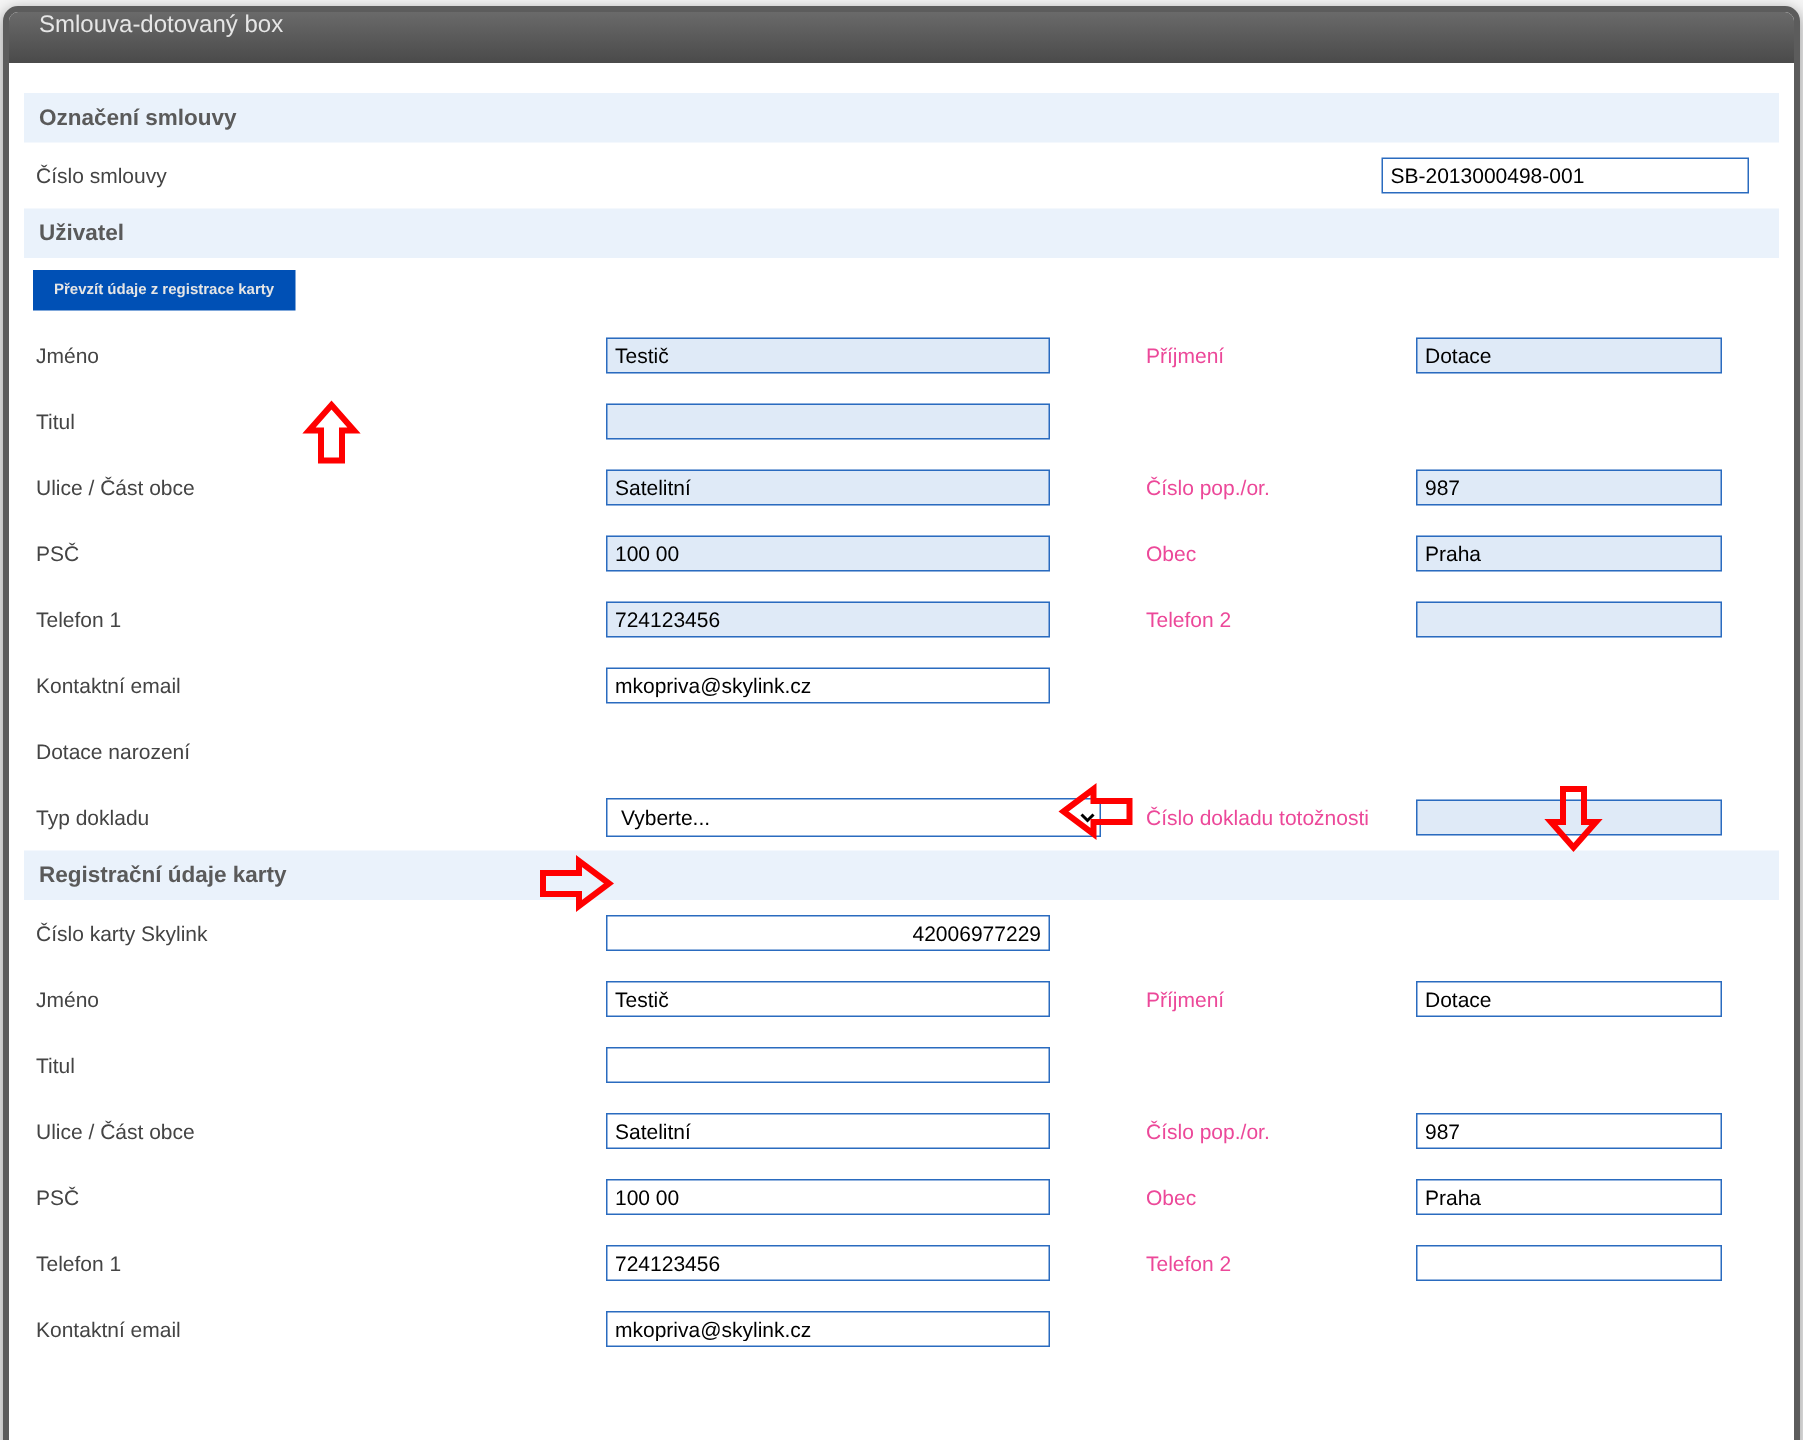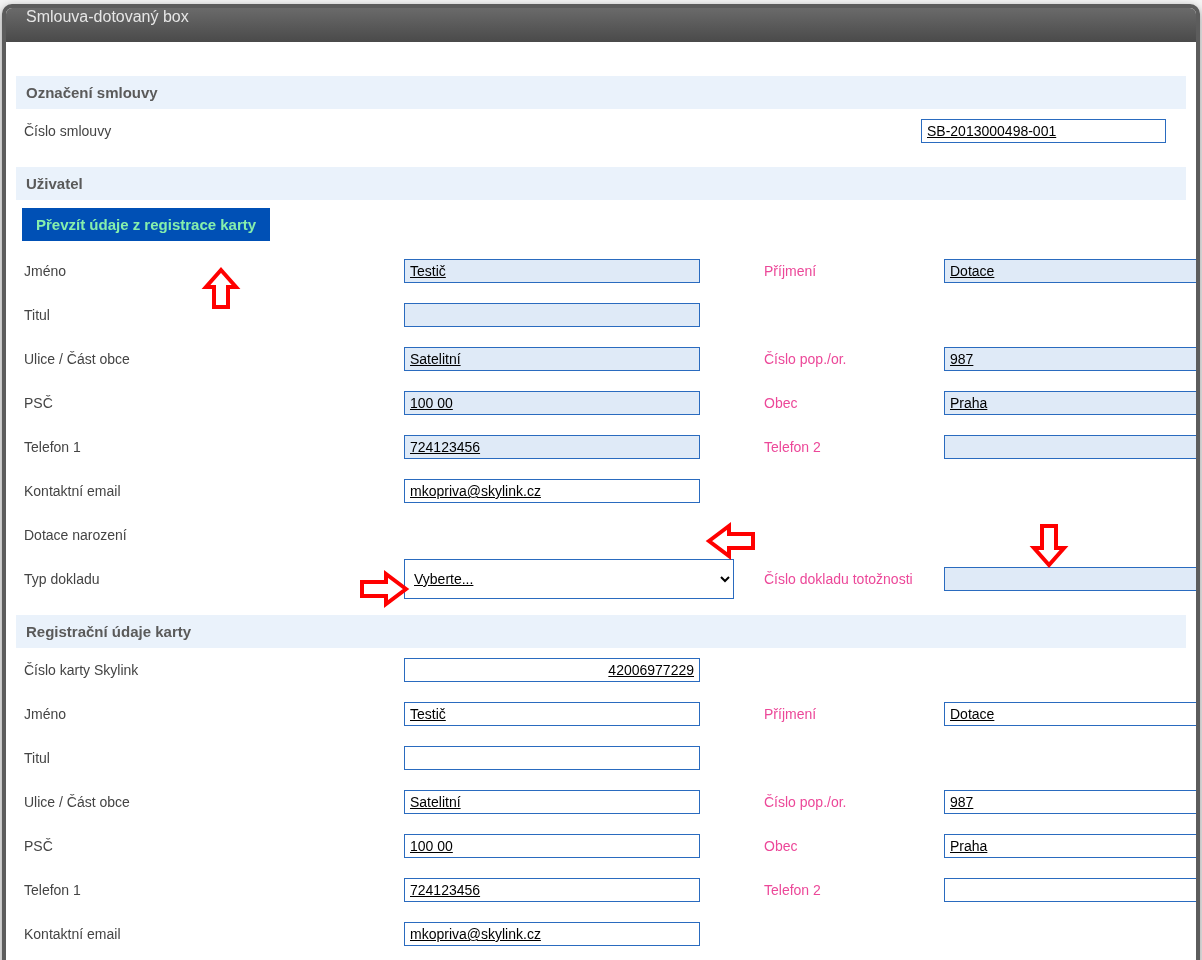--- a/index.html
+++ b/index.html
@@ -33,21 +33,21 @@
     padding: 20px 10px 10px 10px;
     height: 900px;
     overflow: hidden;
   }
   .section-header {
     background: #eaf2fb;
     color: #5a5a5a;
     font-weight: bold;
     font-size: 15px;
     padding: 8px 10px;
-    margin-top: 14px;
+    margin-top: 0;
   }
   .row {
     display: flex;
     align-items: center;
     min-height: 40px;
     padding: 2px 0;
   }
   .label-col {
     flex: 0 0 380px;
     padding: 6px 0 6px 8px;
@@ -67,48 +67,47 @@
     flex: 0 0 245px;
   }
   input[type="text"], select {
     border: 1px solid #2a6bbf;
     background: #fff;
     height: 24px;
     padding: 1px 5px;
     font-size: 14px;
     font-family: inherit;
     box-sizing: border-box;
-    text-decoration: underline;
   }
   input.blue {
     background: #dfeaf7;
   }
   input.w260 { width: 296px; }
-  input.w245 { width: 255px; }
-  select.w330 { width: 330px; height: 40px; }
+  input.w245 { width: 204px; }
+  select.w330 { width: 330px; height: 26px; }
   input.right-align { text-align: right; }
   .cislo-smlouvy-input {
     width: 245px;
     margin-left: auto;
     margin-right: 20px;
     border: 1px solid #2a6bbf;
     height: 24px;
     padding: 1px 5px;
     background: #fff;
     font-size: 14px;
     box-sizing: border-box;
   }
   .blue-button {
     display: inline-block;
     background: #0050b5;
-    color: #86efac;
+    color: #e5e5e5;
     font-weight: bold;
     padding: 8px 14px;
     margin: 8px 0 8px 6px;
-    font-size: 15px;
+    font-size: 10px;
     cursor: pointer;
     border: none;
   }
   .cal-icon {
     display: inline-flex;
     width: 24px;
     height: 24px;
     margin-left: 6px;
     align-items: center;
     justify-content: center;

